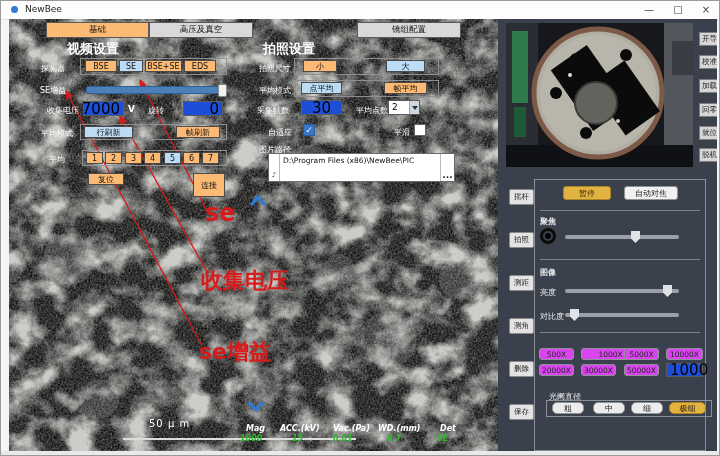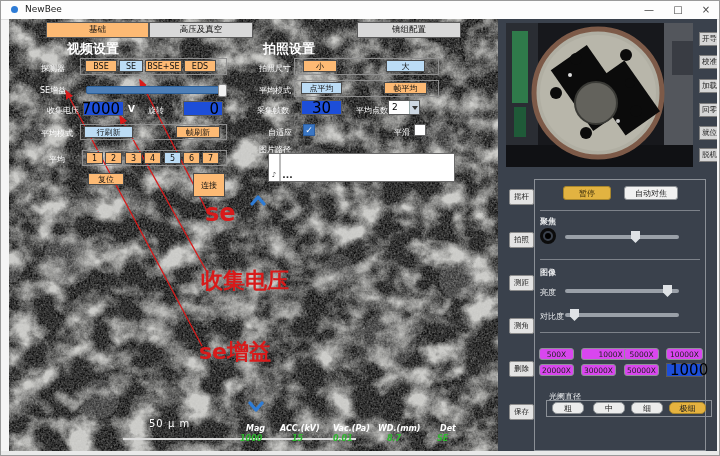--- a/index.html
+++ b/index.html
@@ -192,20 +192,21 @@
     </div>
 
     <div class="lbl" style="left:259px;top:108px;">自适应</div>
     <div class="chk on" style="left:294px;top:105px;">✓</div>
     <div class="lbl" style="left:385px;top:108px;">平滑</div>
     <div class="chk" style="left:405px;top:105px;"></div>
 
     <div class="lbl" style="left:250px;top:125px;">图片路径</div>
     <div id="pathbox">
       <div class="side">♪</div>
+      <div class="txt">D:\Program Files (x86)\NewBee\PIC</div>
       <div class="dots">...</div>
     </div>
 
     <svg class="chev" style="left:240px;top:176px;" width="18" height="11">
       <path d="M3 9 L9 2 L15 9" fill="none" stroke="#2e7cd6" stroke-width="3.2" stroke-linecap="round" stroke-linejoin="round"></path>
     </svg>
     <svg class="chev" style="left:238px;top:382px;" width="18" height="11">
       <path d="M3 2 L9 9 L15 2" fill="none" stroke="#2e7cd6" stroke-width="3.2" stroke-linecap="round" stroke-linejoin="round"></path>
     </svg>
 

